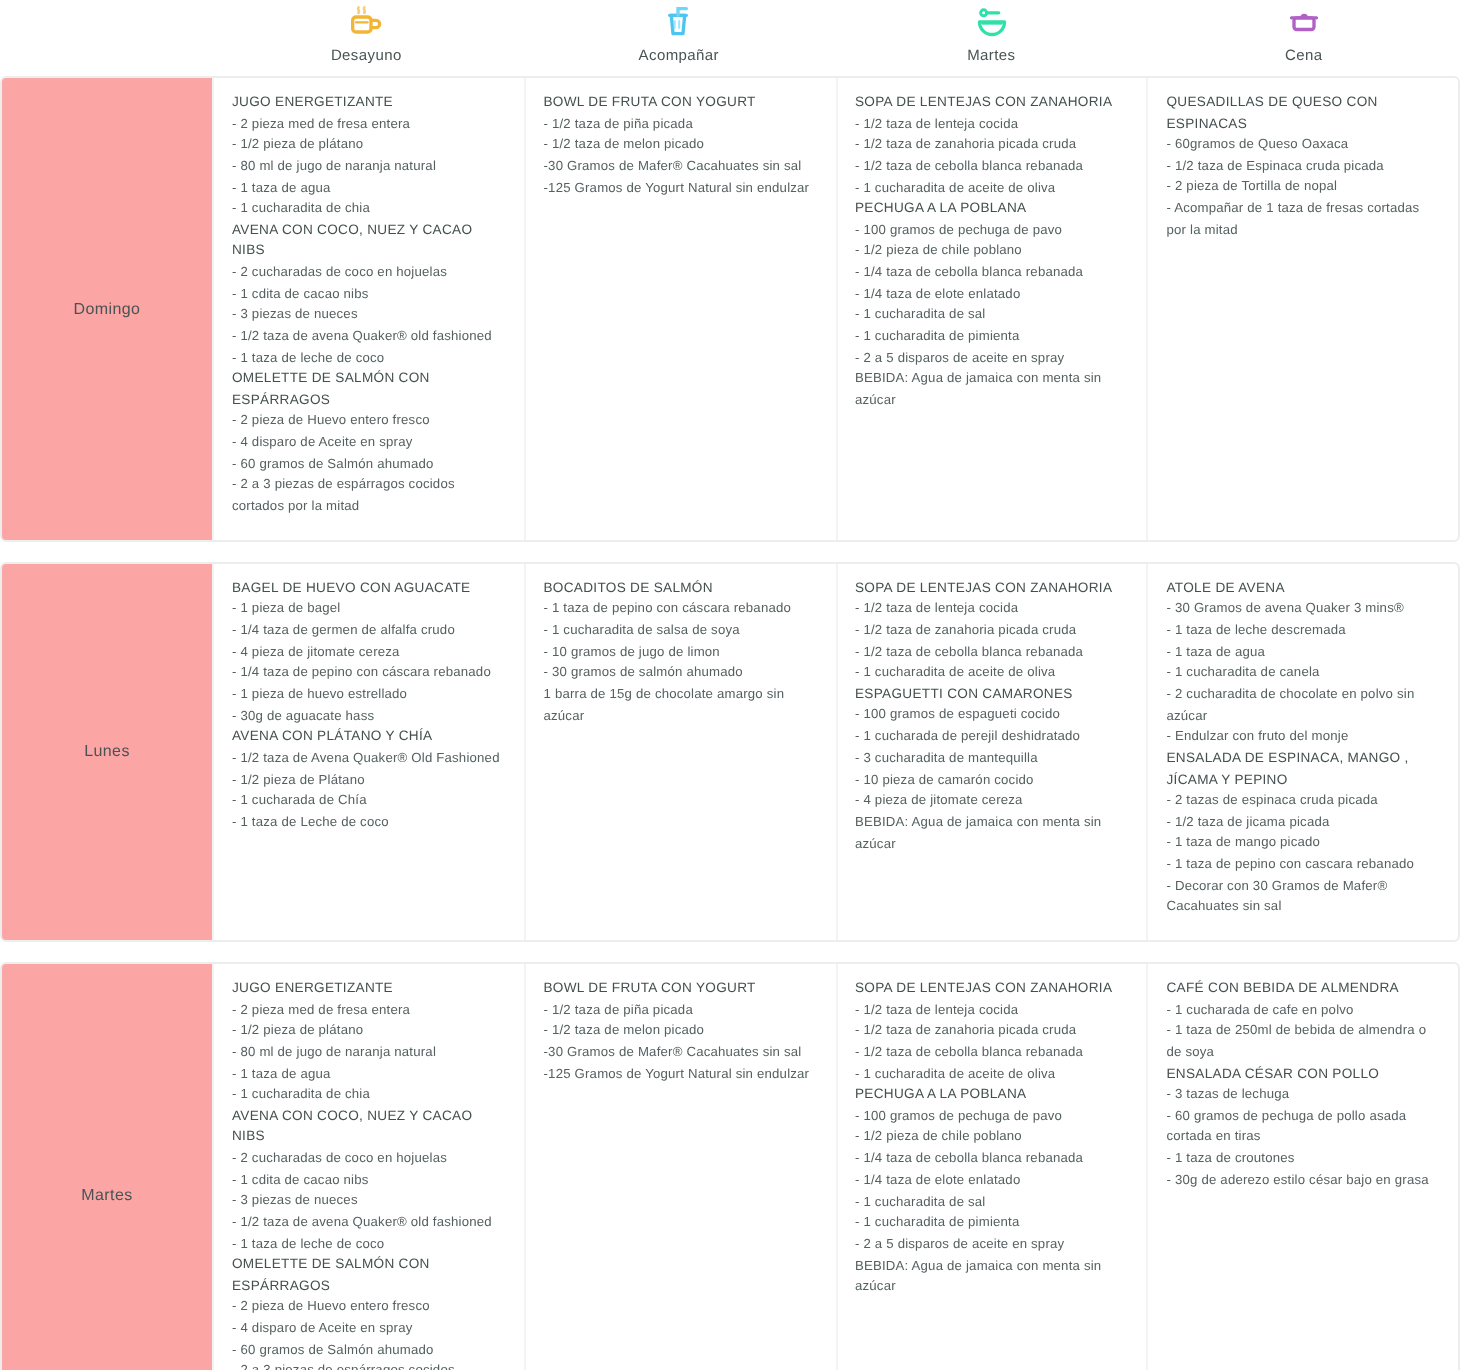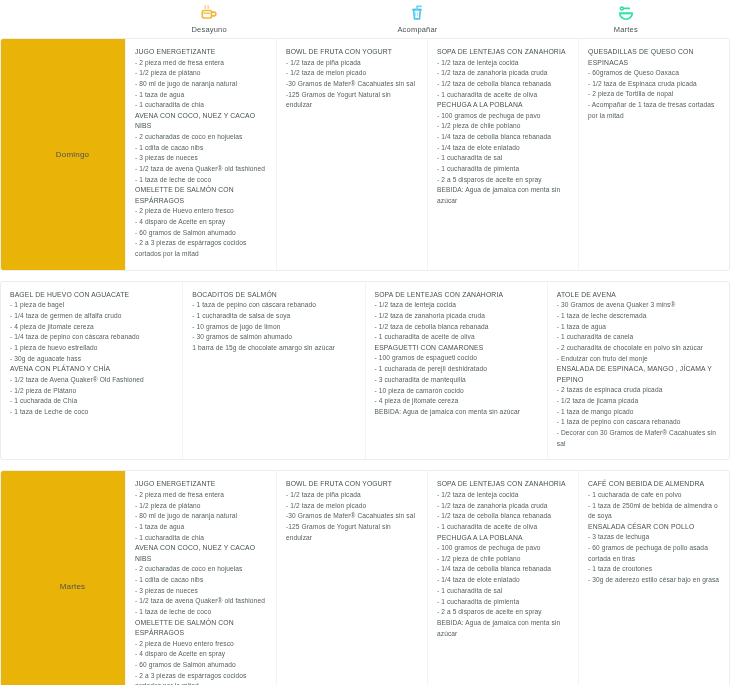--- a/index.html
+++ b/index.html
@@ -10,21 +10,21 @@
     color:#3f4a4a;
     -webkit-font-smoothing:antialiased;
   }
   .plan{width:730px;}
 
   
   .header-row{
     display:flex;
     width:730px;
     height:38px;
-    align-items:center;
+    align-items:flex-start;
     background:#ffffff;
   }
   .hdr-spacer{width:105px;flex:0 0 105px;}
   .hdr-cell{
     flex:1 1 0;
     display:flex;
     flex-direction:column;
     align-items:center;
     justify-content:flex-end;
     padding-bottom:2px;
@@ -47,28 +47,27 @@
     background:#ffffff;
     border:1px solid #eceeee;
     border-radius:3px;
     box-sizing:border-box;
     margin-bottom:10px;
     overflow:hidden;
   }
   .day-label{
     flex:0 0 105px;
     width:105px;
-    background:#eab308;
+    background:#fca5a5;
     display:flex;
     align-items:center;
     justify-content:center;
     font-size:8px;
     color:#4a5353;
     letter-spacing:.2px;
-    padding-left:19px;
   }
   .meal-cell{
     flex:1 1 0;
     padding:8px 9px 10px 9px;
     box-sizing:border-box;
     border-left:1px solid #f2f4f4;
   }
   .meal-cell:first-of-type{border-left:none;}
   .meal-title{
     font-size:6.8px;
@@ -131,20 +130,30 @@
         <svg width="20" height="20" viewBox="0 0 24 24">
           <path d="M4.5 12h15a7.5 7.5 0 0 1-15 0z" fill="none" stroke="#2fe0a8" stroke-width="2" stroke-linejoin="round"></path>
           <path d="M6 12.8h12" stroke="#2fe0a8" stroke-width="1.6"></path>
           <path d="M9 6.5h7" stroke="#2fe0a8" stroke-width="2" stroke-linecap="round"></path>
           <circle cx="7" cy="6.5" r="1.8" fill="none" stroke="#2fe0a8" stroke-width="1.8"></circle>
         </svg>
       </div>
       <div class="hdr-label">Martes</div>
     </div>
 
+    <div class="hdr-cell">
+      <div class="hdr-icon">
+        <svg width="20" height="20" viewBox="0 0 24 24">
+          <rect x="6" y="9.5" width="12" height="7" rx="1.6" fill="none" stroke="#b061c4" stroke-width="2"></rect>
+          <path d="M4.5 9.5h15" stroke="#b061c4" stroke-width="2" stroke-linecap="round"></path>
+          <path d="M10.5 9.5a1.5 1.5 0 0 1 3 0" fill="none" stroke="#b061c4" stroke-width="1.8"></path>
+        </svg>
+      </div>
+      <div class="hdr-label">Cena</div>
+    </div>
   </div>
 
   <div id="rows-container">
       <div class="day-row">
         <div class="day-label">Domingo</div>
         <div class="meal-cell">
           <div class="blk">
             <div class="meal-title">JUGO ENERGETIZANTE</div>
             <div class="meal-item">- 2 pieza med de fresa entera</div>
             <div class="meal-item">- 1/2 pieza de plátano</div>
@@ -203,20 +212,21 @@
           <div class="blk">
             <div class="meal-title">QUESADILLAS DE QUESO CON ESPINACAS</div>
             <div class="meal-item">- 60gramos de Queso Oaxaca</div>
             <div class="meal-item">- 1/2 taza de Espinaca cruda picada</div>
             <div class="meal-item">- 2 pieza de Tortilla de nopal</div>
             <div class="meal-item">- Acompañar de 1 taza de fresas cortadas por la mitad</div>
           </div>
         </div>
       </div>
       <div class="day-row">
+        <div class="day-label">Lunes</div>
         <div class="meal-cell">
           <div class="blk">
             <div class="meal-title">BAGEL DE HUEVO CON AGUACATE</div>
             <div class="meal-item">- 1 pieza de bagel</div>
             <div class="meal-item">- 1/4 taza de germen de alfalfa crudo</div>
             <div class="meal-item">- 4 pieza de jitomate cereza</div>
             <div class="meal-item">- 1/4 taza de pepino con cáscara rebanado</div>
             <div class="meal-item">- 1 pieza de huevo estrellado</div>
             <div class="meal-item">- 30g de aguacate hass</div>
           </div>

